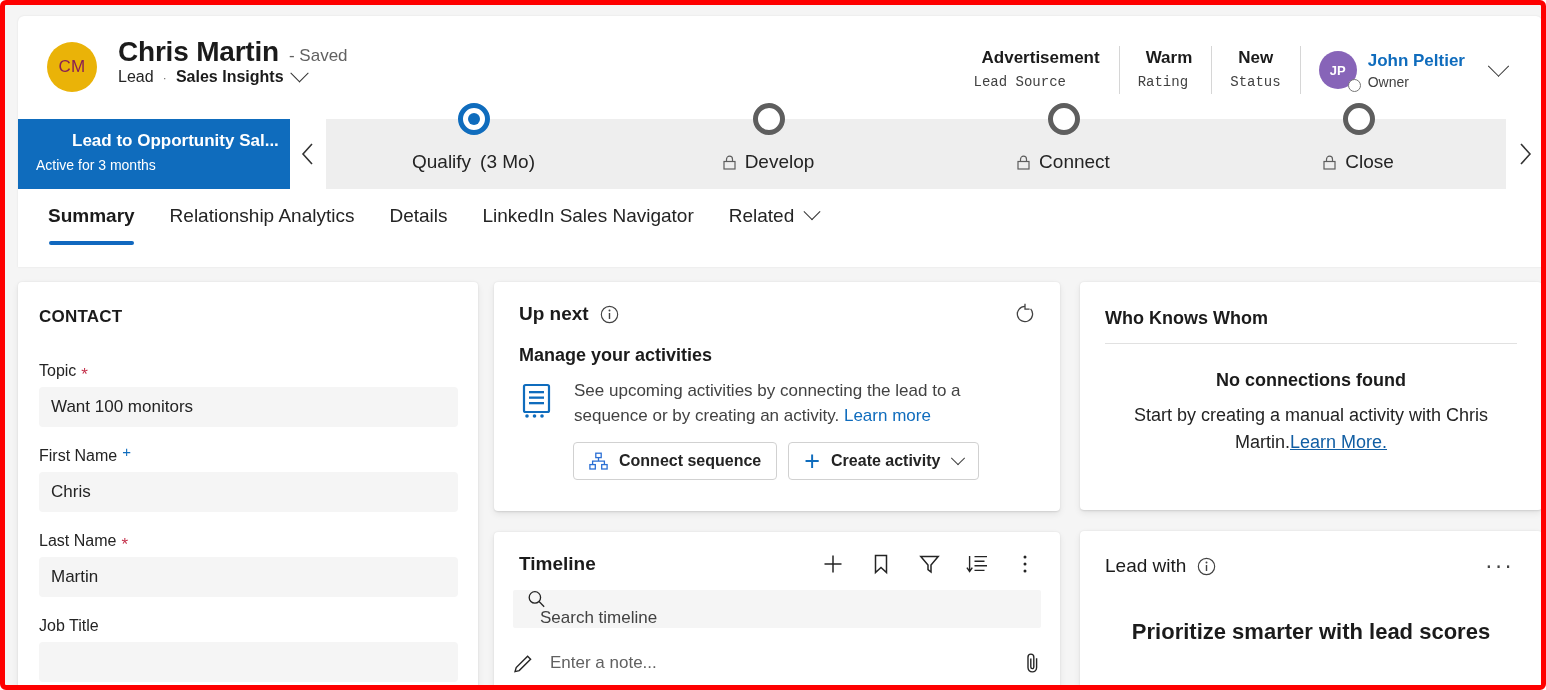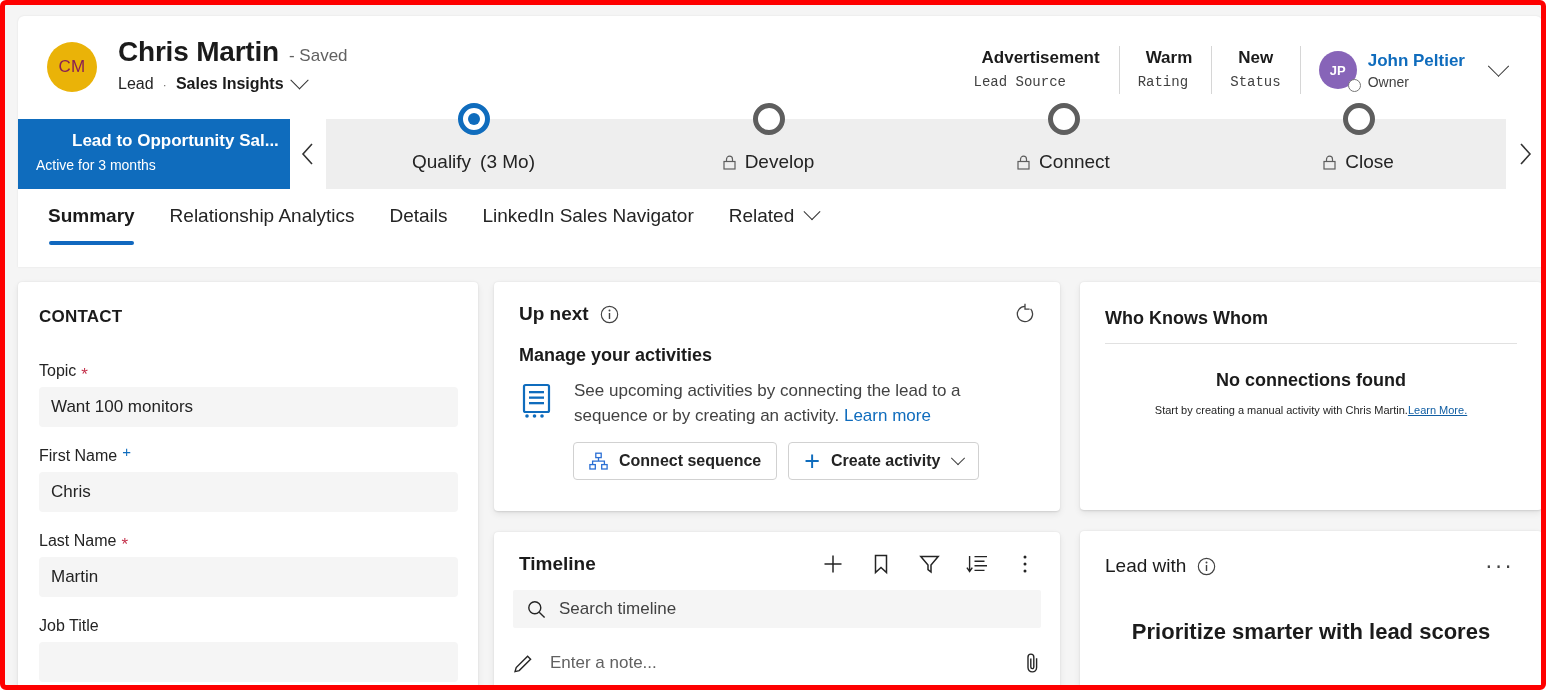--- a/index.html
+++ b/index.html
@@ -41,21 +41,21 @@
     width: 50px; height: 50px; border-radius: 50%;
     background: #eab308; color: #8a2153;
     display: flex; align-items: center; justify-content: center;
     font-size: 17px; font-weight: 400; letter-spacing: .3px;
     margin-top: 6px;
   }
   .titleblock { margin-left: 21px; }
   .title-row { display: flex; align-items: baseline; }
   .rec-title { font-size: 28px; font-weight: 700; color: #1b1b1b; letter-spacing: -0.2px; }
   .saved { font-size: 17px; color: #616161; margin-left: 10px; font-weight: 400; }
-  .sub-row { display: flex; align-items: center; margin-top: 7px; font-size: 16px; color: #242424; }
+  .sub-row { display: flex; align-items: center; font-size: 16px; color: #242424; }
   .sub-entity { font-weight: 400; }
   .dot-sep { margin: 0 9px; color: #797775; font-size: 13px; }
   .sub-form { font-weight: 700; color: #1b1b1b; }
   .chev-sm {
     margin-left: 9px; width: 13px; height: 13px;
     border-right: 1.6px solid #333; border-bottom: 1.6px solid #333;
     transform: rotate(45deg) translate(-3px,-3px);
   }
 
   .hdr-right {
@@ -199,38 +199,38 @@
     margin-left: 13px; width: 10px; height: 10px;
     border-right: 1.5px solid #424242; border-bottom: 1.5px solid #424242;
     transform: rotate(45deg) translate(-2px,-2px);
   }
   .plus-glyph { font-size: 27px; font-weight: 300; color: #0f6cbd; line-height: 0.6; }
 
   .tl-icons { display: flex; align-items: center; gap: 26px; }
   .tl-ico { width: 22px; height: 22px; display: flex; align-items: center; justify-content: center; }
   .search-box {
     margin: 15px 19px 0 19px; height: 38px; background: #f5f5f5; border-radius: 2px;
-    display: flex; align-items: center; padding: 0 14px;
+    display: flex; padding: 0 14px; flex-direction: column;
   }
   .search-ph { font-size: 17px; color: #424242; margin-left: 13px; }
   .note-row {
     margin: 16px 19px 0 19px; height: 38px;
     display: flex; align-items: center; justify-content: space-between;
   }
   .note-left { display: flex; align-items: center; }
   .note-ph { font-size: 17px; color: #616161; margin-left: 16px; }
 
   
   .col-right-wkw { left: 1070px; top: 9px; width: 462px; height: 228px; }
   .col-right-score { left: 1070px; top: 258px; width: 462px; height: 176px; }
   .wkw-title { font-size: 18px; font-weight: 700; color: #1b1b1b; padding: 26px 0 0 25px; }
   .wkw-rule { margin: 14px 25px 0 25px; height: 1px; background: #e1e1e1; }
   .wkw-empty-h { text-align: center; font-size: 18px; font-weight: 700; color: #1b1b1b; margin-top: 26px; }
   .wkw-empty-p {
-    text-align: center; font-size: 11px; color: #242424;
+    text-align: center; font-size: 18px; color: #242424;
     margin: 11px 30px 0 30px; line-height: 1.5;
   }
   .score-head {
     display: flex; align-items: center; justify-content: space-between;
     padding: 24px 28px 0 25px;
   }
   .ellipsis { font-size: 23px; color: #424242; letter-spacing: 2px; line-height: 0.5; }
   .score-hero {
     text-align: center; font-size: 22px; font-weight: 700; color: #1b1b1b;
     margin-top: 42px;

